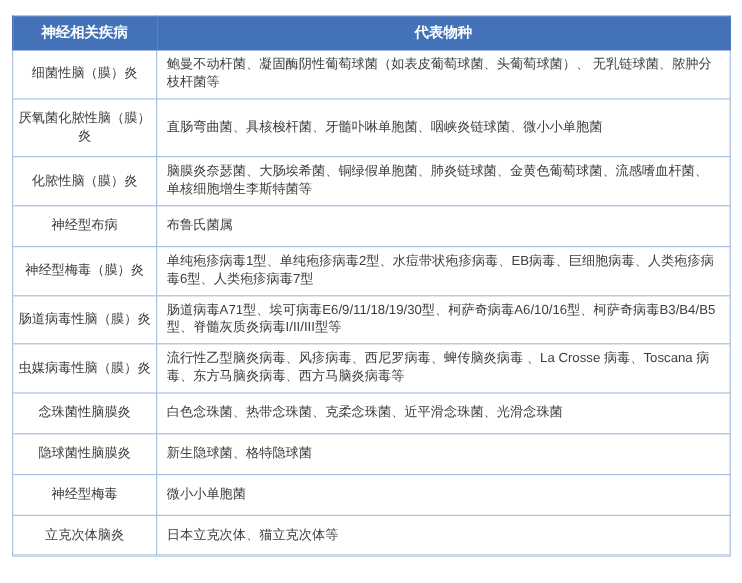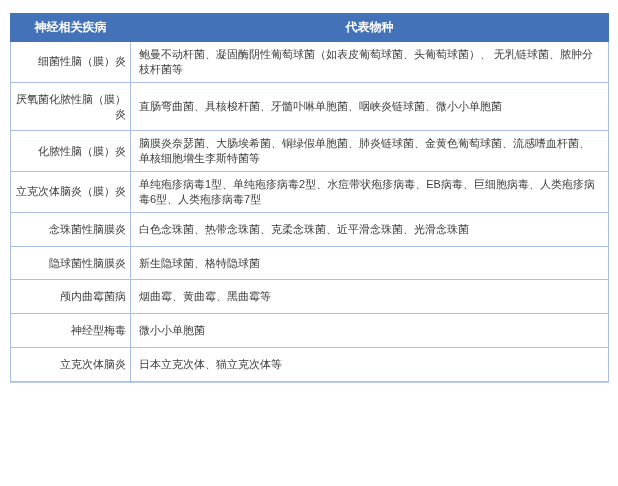--- a/index.html
+++ b/index.html
@@ -40,21 +40,21 @@
   }
   tbody td {
     border: 1px solid var(--border-inner, #a9c0e2);
     font-size: 11px;
     color: var(--body-text, #3d3d3d);
     line-height: 1.35;
     background: #ffffff;
     vertical-align: middle;
   }
   td.cell-disease {
-    text-align: right;
+    text-align: center;
     padding: 9px 4px;
   }
   td.cell-species {
     text-align: left;
     padding: 5px 8px;
   }
 </style>
 </head>
 <body>
 
@@ -80,43 +80,51 @@
     <td class="cell-disease">厌氧菌化脓性脑（膜）炎</td>
     <td class="cell-species">直肠弯曲菌、具核梭杆菌、牙髓卟啉单胞菌、咽峡炎链球菌、微小小单胞菌</td>
   </tr>
 
   <tr>
     <td class="cell-disease">化脓性脑（膜）炎</td>
     <td class="cell-species">脑膜炎奈瑟菌、大肠埃希菌、铜绿假单胞菌、肺炎链球菌、金黄色葡萄球菌、流感嗜血杆菌、单核细胞增生李斯特菌等</td>
   </tr>
 
 
+  <tr>
+    <td class="cell-disease">神经型布病</td>
+    <td class="cell-species">布鲁氏菌属</td>
+  </tr>
 
   <tr>
-    <td class="cell-disease">立克次体脑炎（膜）炎</td>
+    <td class="cell-disease">神经型梅毒（膜）炎</td>
     <td class="cell-species">单纯疱疹病毒1型、单纯疱疹病毒2型、水痘带状疱疹病毒、EB病毒、巨细胞病毒、人类疱疹病毒6型、人类疱疹病毒7型</td>
   </tr>
 
+  <tr>
+    <td class="cell-disease">肠道病毒性脑（膜）炎</td>
+    <td class="cell-species">肠道病毒A71型、埃可病毒E6/9/11/18/19/30型、柯萨奇病毒A6/10/16型、柯萨奇病毒B3/B4/B5型、脊髓灰质炎病毒I/II/III型等</td>
+  </tr>
 
+  <tr>
+    <td class="cell-disease">虫媒病毒性脑（膜）炎</td>
+    <td class="cell-species">流行性乙型脑炎病毒、风疹病毒、西尼罗病毒、蜱传脑炎病毒 、La Crosse 病毒、Toscana 病毒、东方马脑炎病毒、西方马脑炎病毒等</td>
+  </tr>
 
   <tr>
     <td class="cell-disease">念珠菌性脑膜炎</td>
     <td class="cell-species">白色念珠菌、热带念珠菌、克柔念珠菌、近平滑念珠菌、光滑念珠菌</td>
   </tr>
 
   <tr>
     <td class="cell-disease">隐球菌性脑膜炎</td>
     <td class="cell-species">新生隐球菌、格特隐球菌</td>
   </tr>
 
 
-  <tr>
-    <td class="cell-disease">颅内曲霉菌病</td>
-    <td class="cell-species">烟曲霉、黄曲霉、黑曲霉等</td>
-  </tr>
 
   <tr>
     <td class="cell-disease">神经型梅毒</td>
     <td class="cell-species">微小小单胞菌</td>
   </tr>
 
   <tr>
     <td class="cell-disease">立克次体脑炎</td>
     <td class="cell-species">日本立克次体、猫立克次体等</td>
   </tr>

